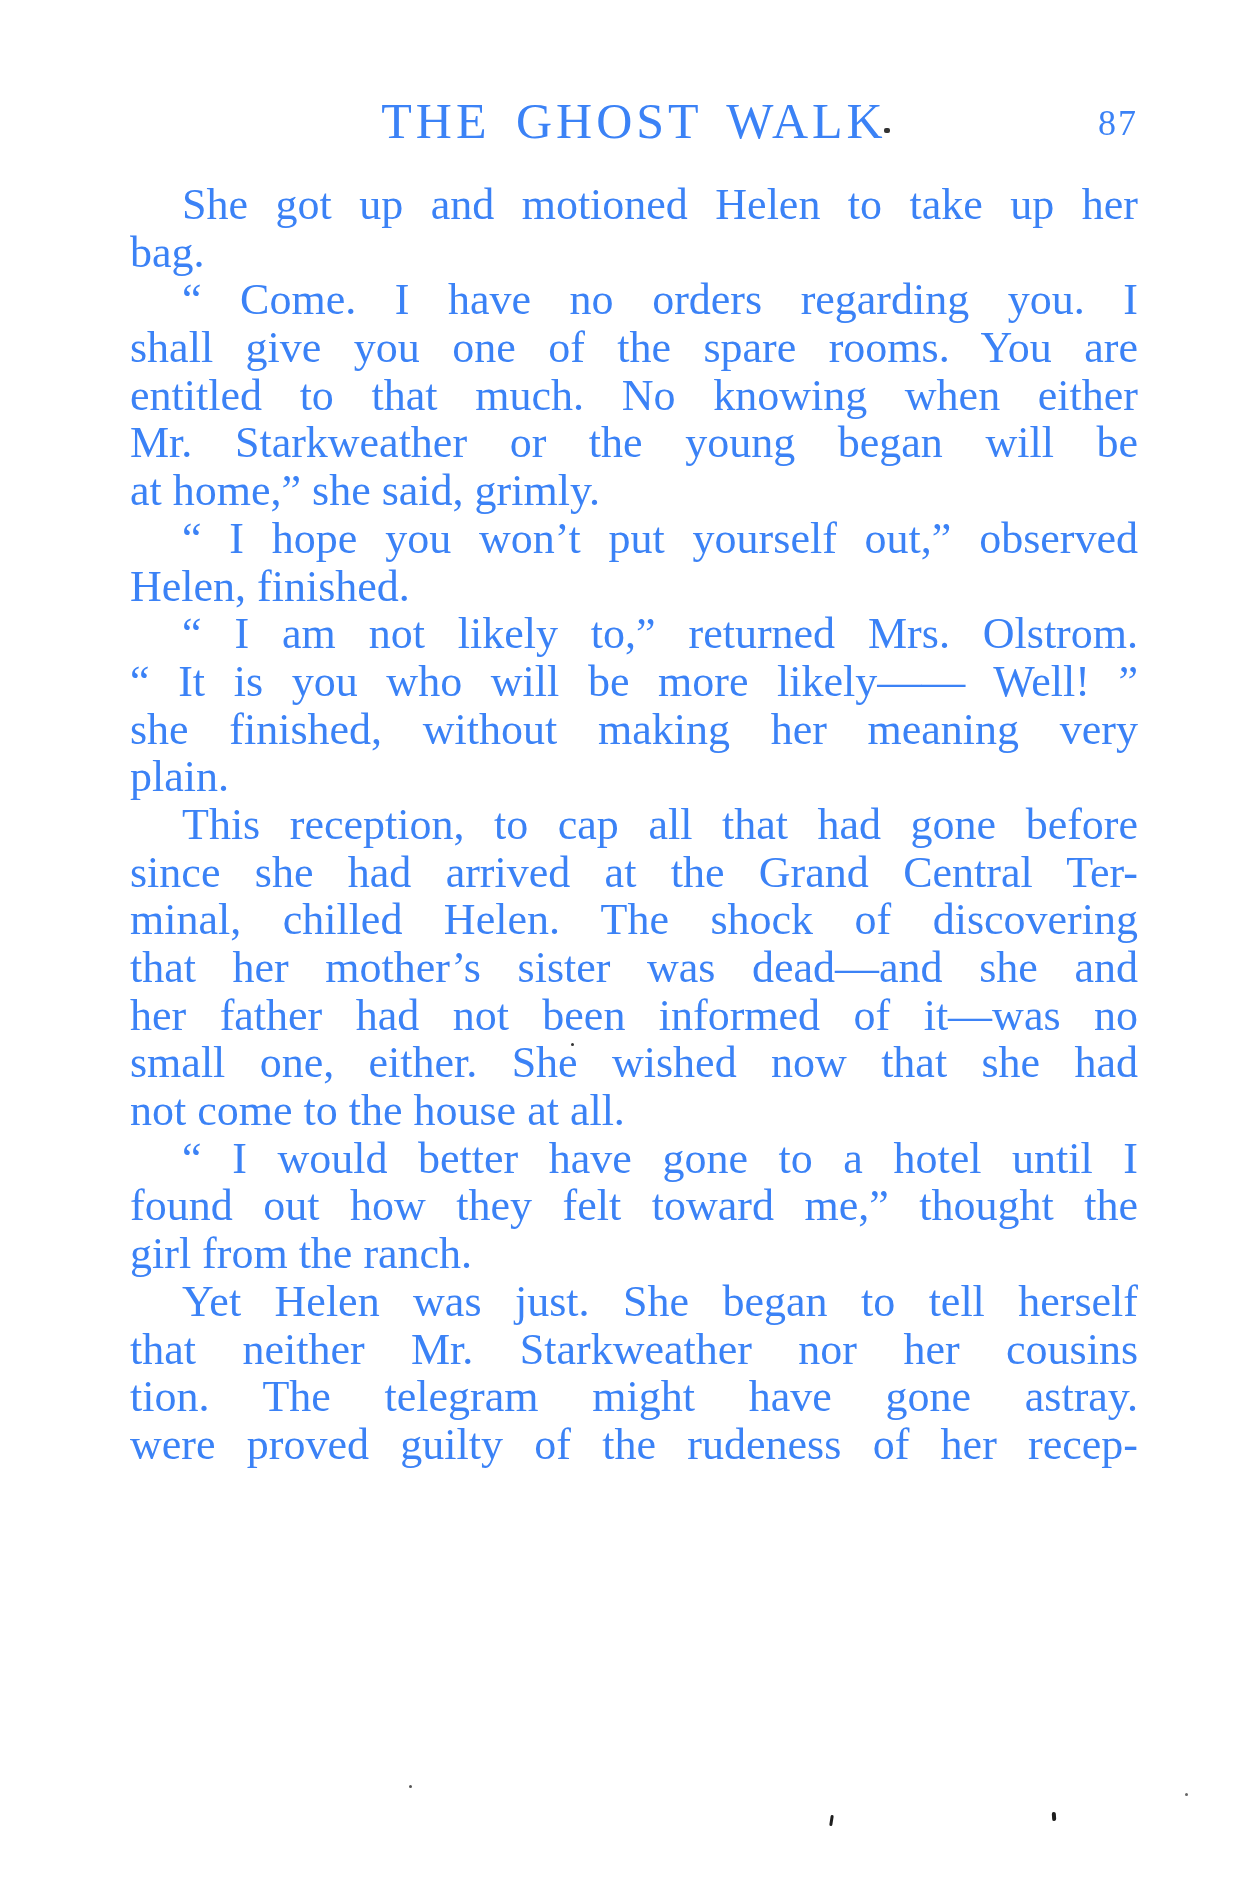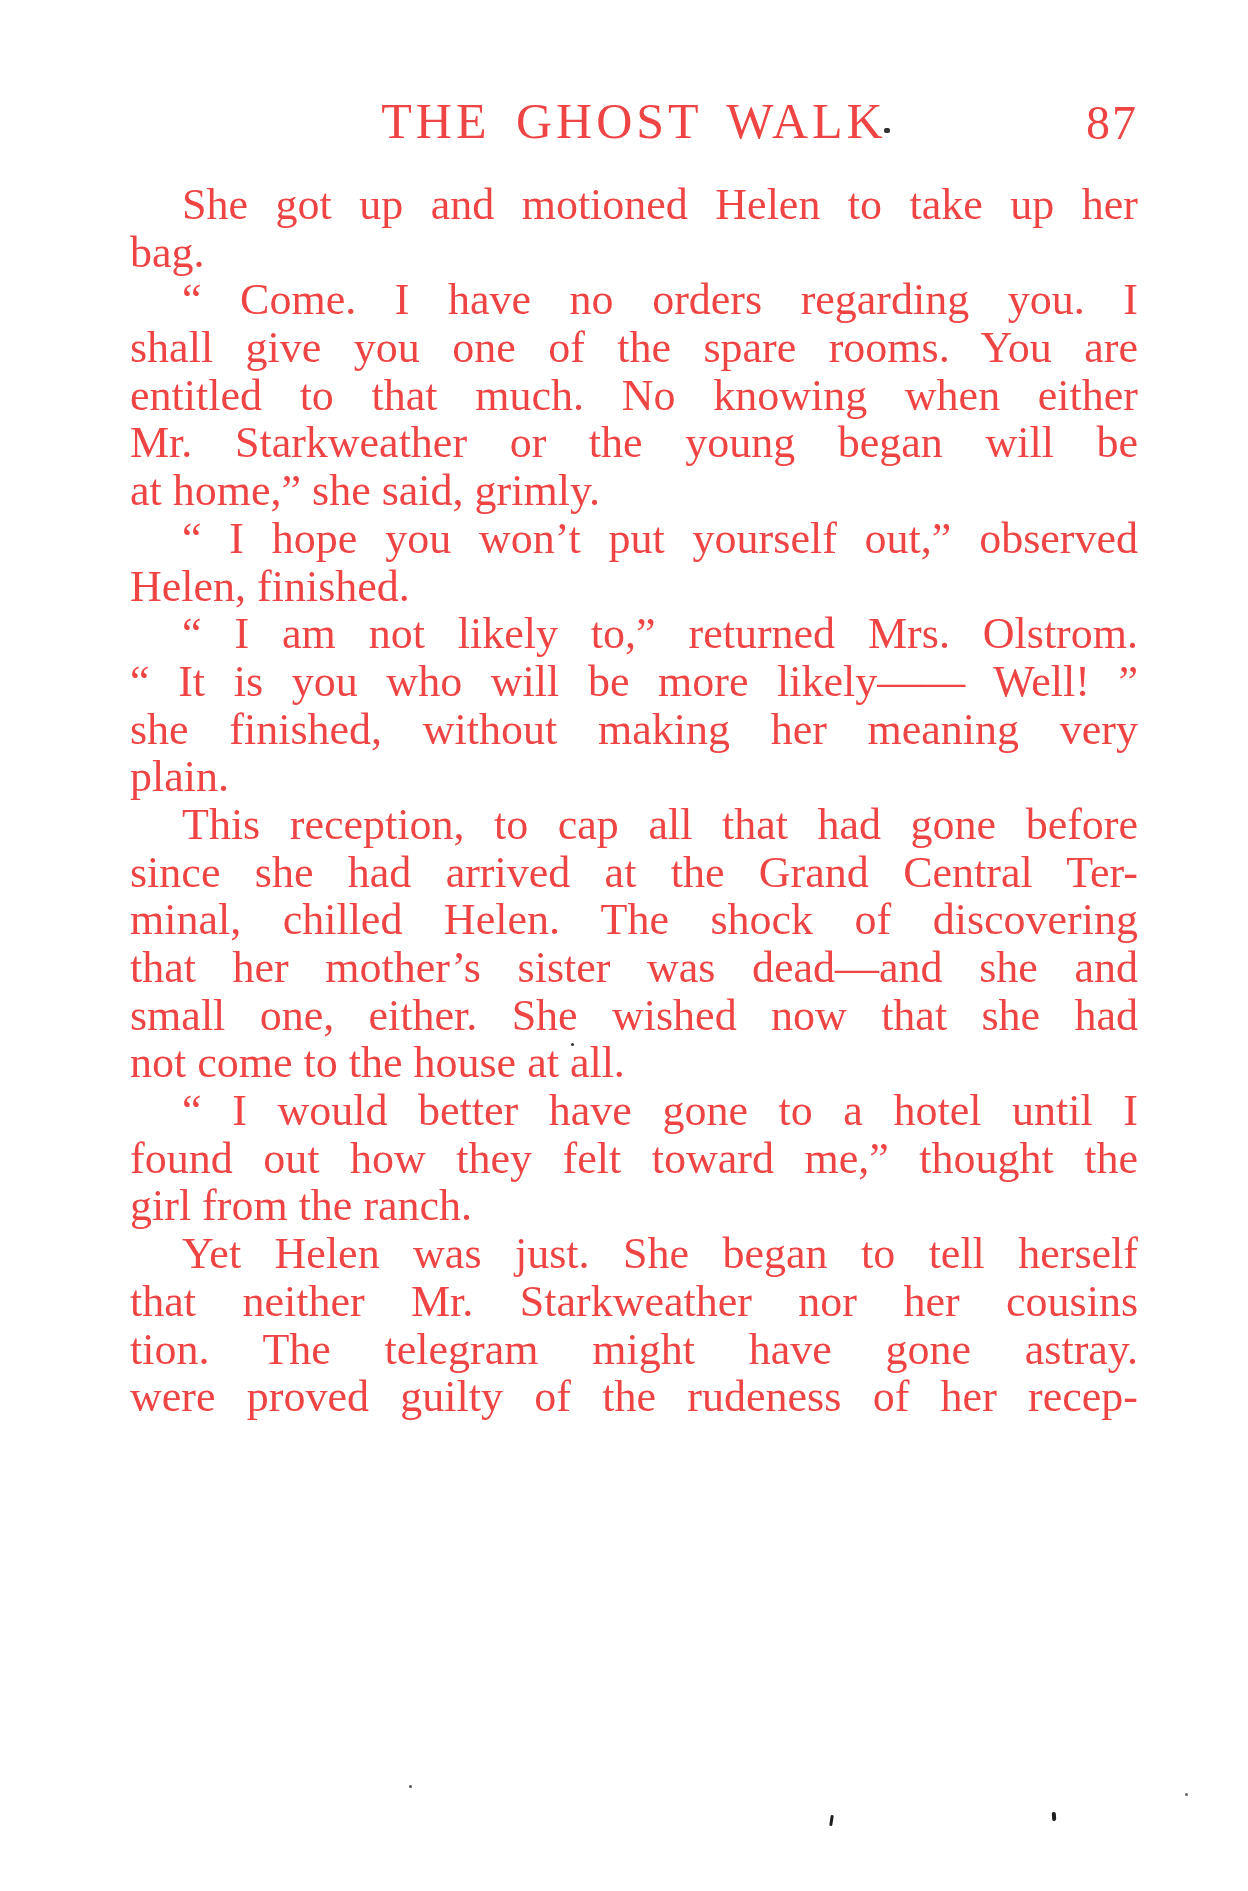--- a/index.html
+++ b/index.html
@@ -7,41 +7,41 @@
     padding: 0;
     background: #ffffff;
   }
   .page {
     position: relative;
     width: 1248px;
     height: 1891px;
     background: #ffffff;
     overflow: hidden;
     font-family: "Liberation Serif", "DejaVu Serif", serif;
-    color: #ef4444;
+    color: #3b82f6;
   }
   .header {
     position: absolute;
     top: 94px;
     left: 130px;
     width: 1008px;
     height: 54px;
   }
   .title {
     text-align: center;
     font-size: 50px;
     line-height: 54px;
     letter-spacing: 4px;
     word-spacing: 9px;
   }
   .pagenum {
     position: absolute;
     right: 0;
     top: 2px;
-    font-size: 48px;
+    font-size: 36px;
     line-height: 54px;
     letter-spacing: 2px;
   }
   .body-text {
     position: absolute;
     left: 130px;
     top: 181px;
     width: 1008px;
     font-size: 44px;
   }
@@ -105,20 +105,21 @@
         <div class="line indent">“ I am not likely to,” returned Mrs. Olstrom.</div>
         <div class="line">“ It is you who will be more likely—— Well! ”</div>
         <div class="line">she finished, without making her meaning very</div>
         <div class="line no-just">plain.</div>
       </div>
       <div class="paragraph">
         <div class="line indent">This reception, to cap all that had gone before</div>
         <div class="line">since she had arrived at the Grand Central Ter-</div>
         <div class="line">minal, chilled Helen. The shock of discovering</div>
         <div class="line">that her mother’s sister was dead—and she and</div>
+        <div class="line">her father had not been informed of it—was no</div>
         <div class="line">small one, either. She wished now that she had</div>
         <div class="line no-just">not come to the house at all.</div>
       </div>
       <div class="paragraph">
         <div class="line indent">“ I would better have gone to a hotel until I</div>
         <div class="line">found out how they felt toward me,” thought the</div>
         <div class="line no-just">girl from the ranch.</div>
       </div>
       <div class="paragraph">
         <div class="line indent">Yet Helen was just. She began to tell herself</div>

